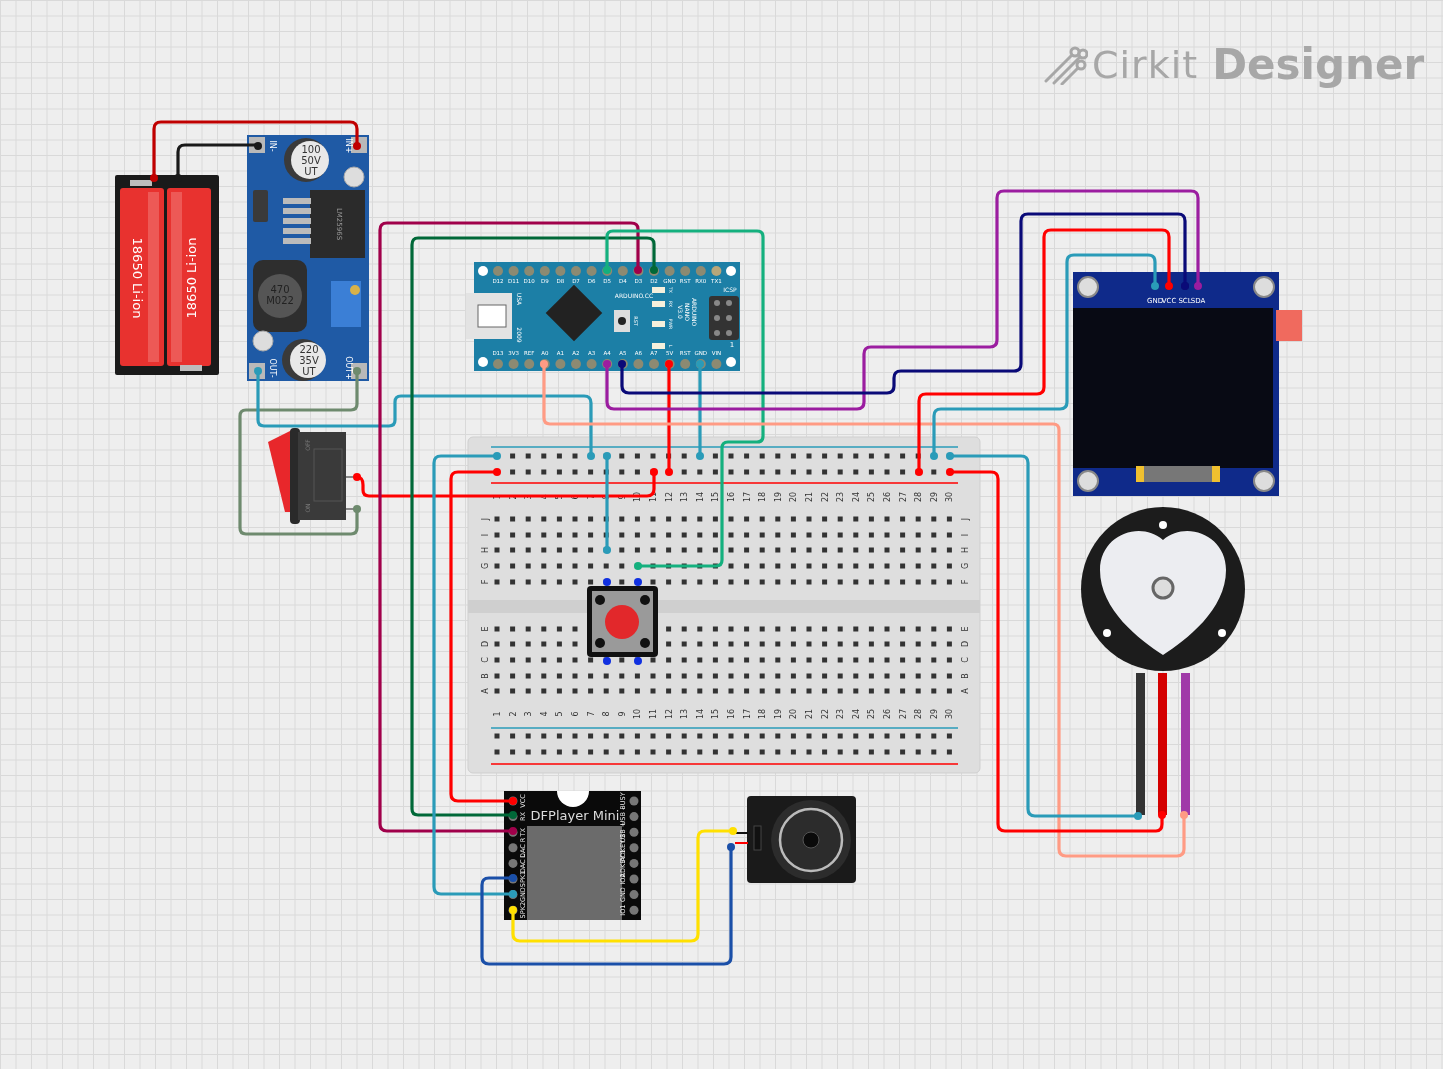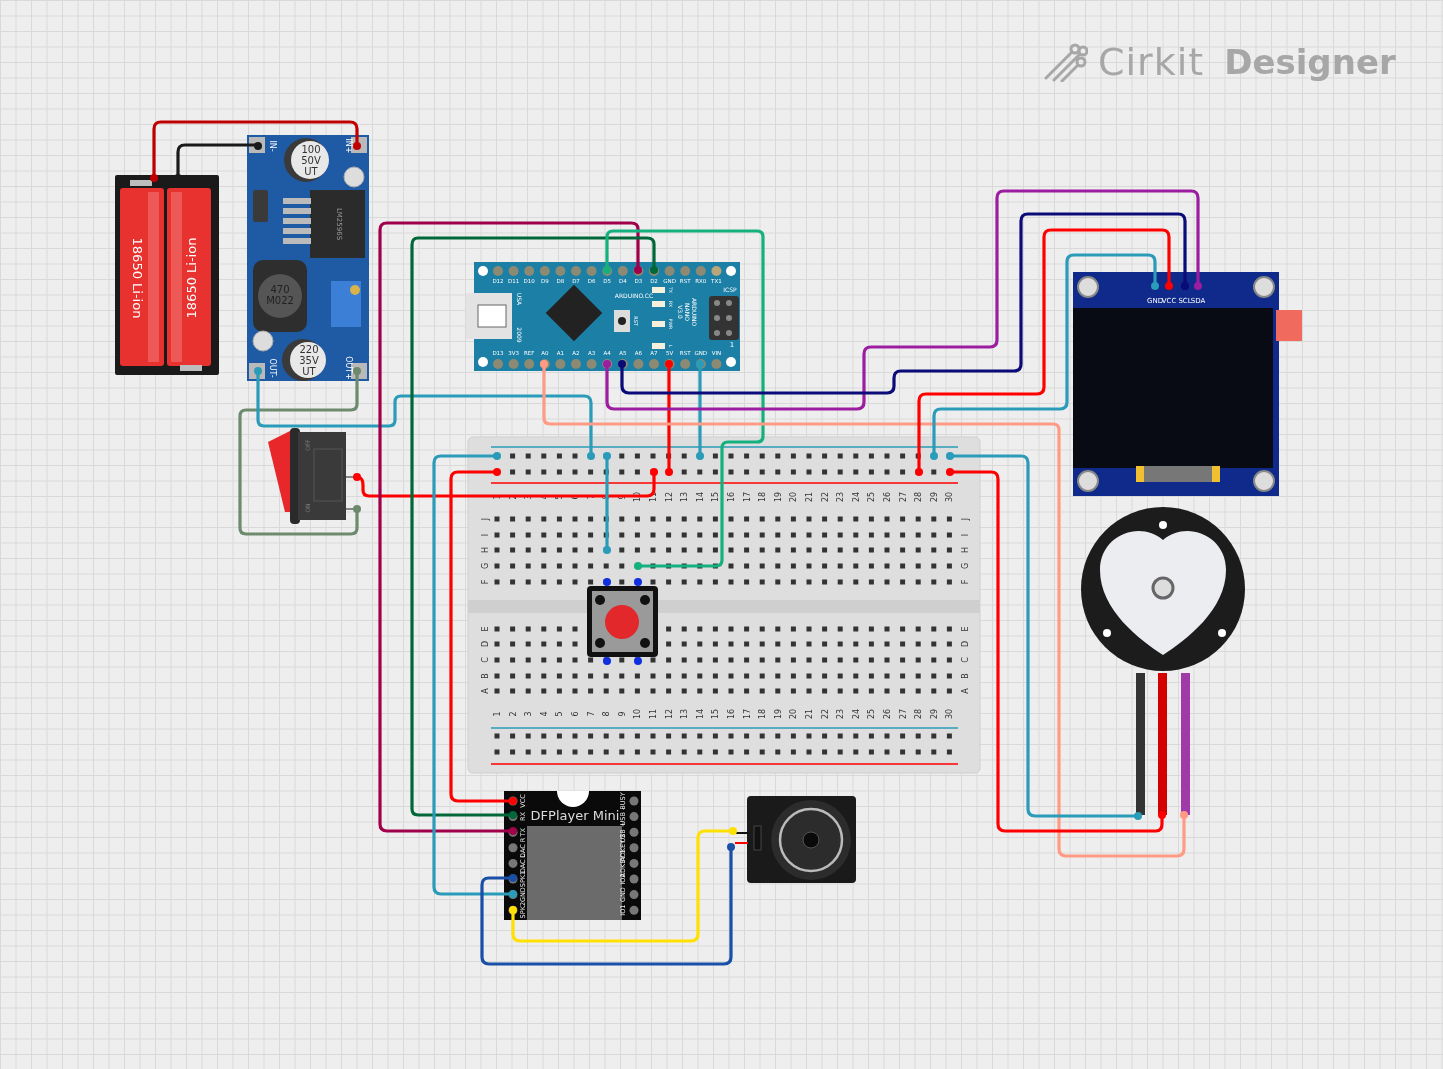--- a/index.html
+++ b/index.html
@@ -6,23 +6,23 @@
   body {
     width:1443px; height:1069px; overflow:hidden; position:relative;
     background-color:#eeeeee;
     background-image:
       linear-gradient(#d9d9d9 1px, transparent 1px),
       linear-gradient(90deg, #d9d9d9 1px, transparent 1px);
     background-size:15.5px 15.5px;
     font-family:"Liberation Sans", sans-serif;
   }
   .abs { position:absolute; }
-  #logo { left:1044px; top:40px; display:flex; align-items:center; gap:10px; color:#a7a7a7; }
+  #logo { left:1044px; top:40px; display:flex; align-items:center; gap:4px; color:#a7a7a7; }
   #logo .t1 { font-size:38px; font-family:"DejaVu Sans", sans-serif; letter-spacing:1px; }
-  #logo .t2 { font-size:34px; font-weight:bold; font-family:"DejaVu Sans", sans-serif; margin-left:10px; }
+  #logo .t2 { font-size:42px; font-weight:bold; font-family:"DejaVu Sans", sans-serif; margin-left:10px; }
   svg text { font-family:"DejaVu Sans", sans-serif; }
 </style>
 </head>
 <body>
 
 <div id="logo" class="abs">
   <svg width="44" height="40" viewBox="0 0 44 40">
     <g stroke="#a7a7a7" stroke-width="3" fill="none" stroke-linecap="round">
       <line x1="2" y1="36" x2="28" y2="10"></line>
         <circle cx="31" cy="7" r="4"></circle>

